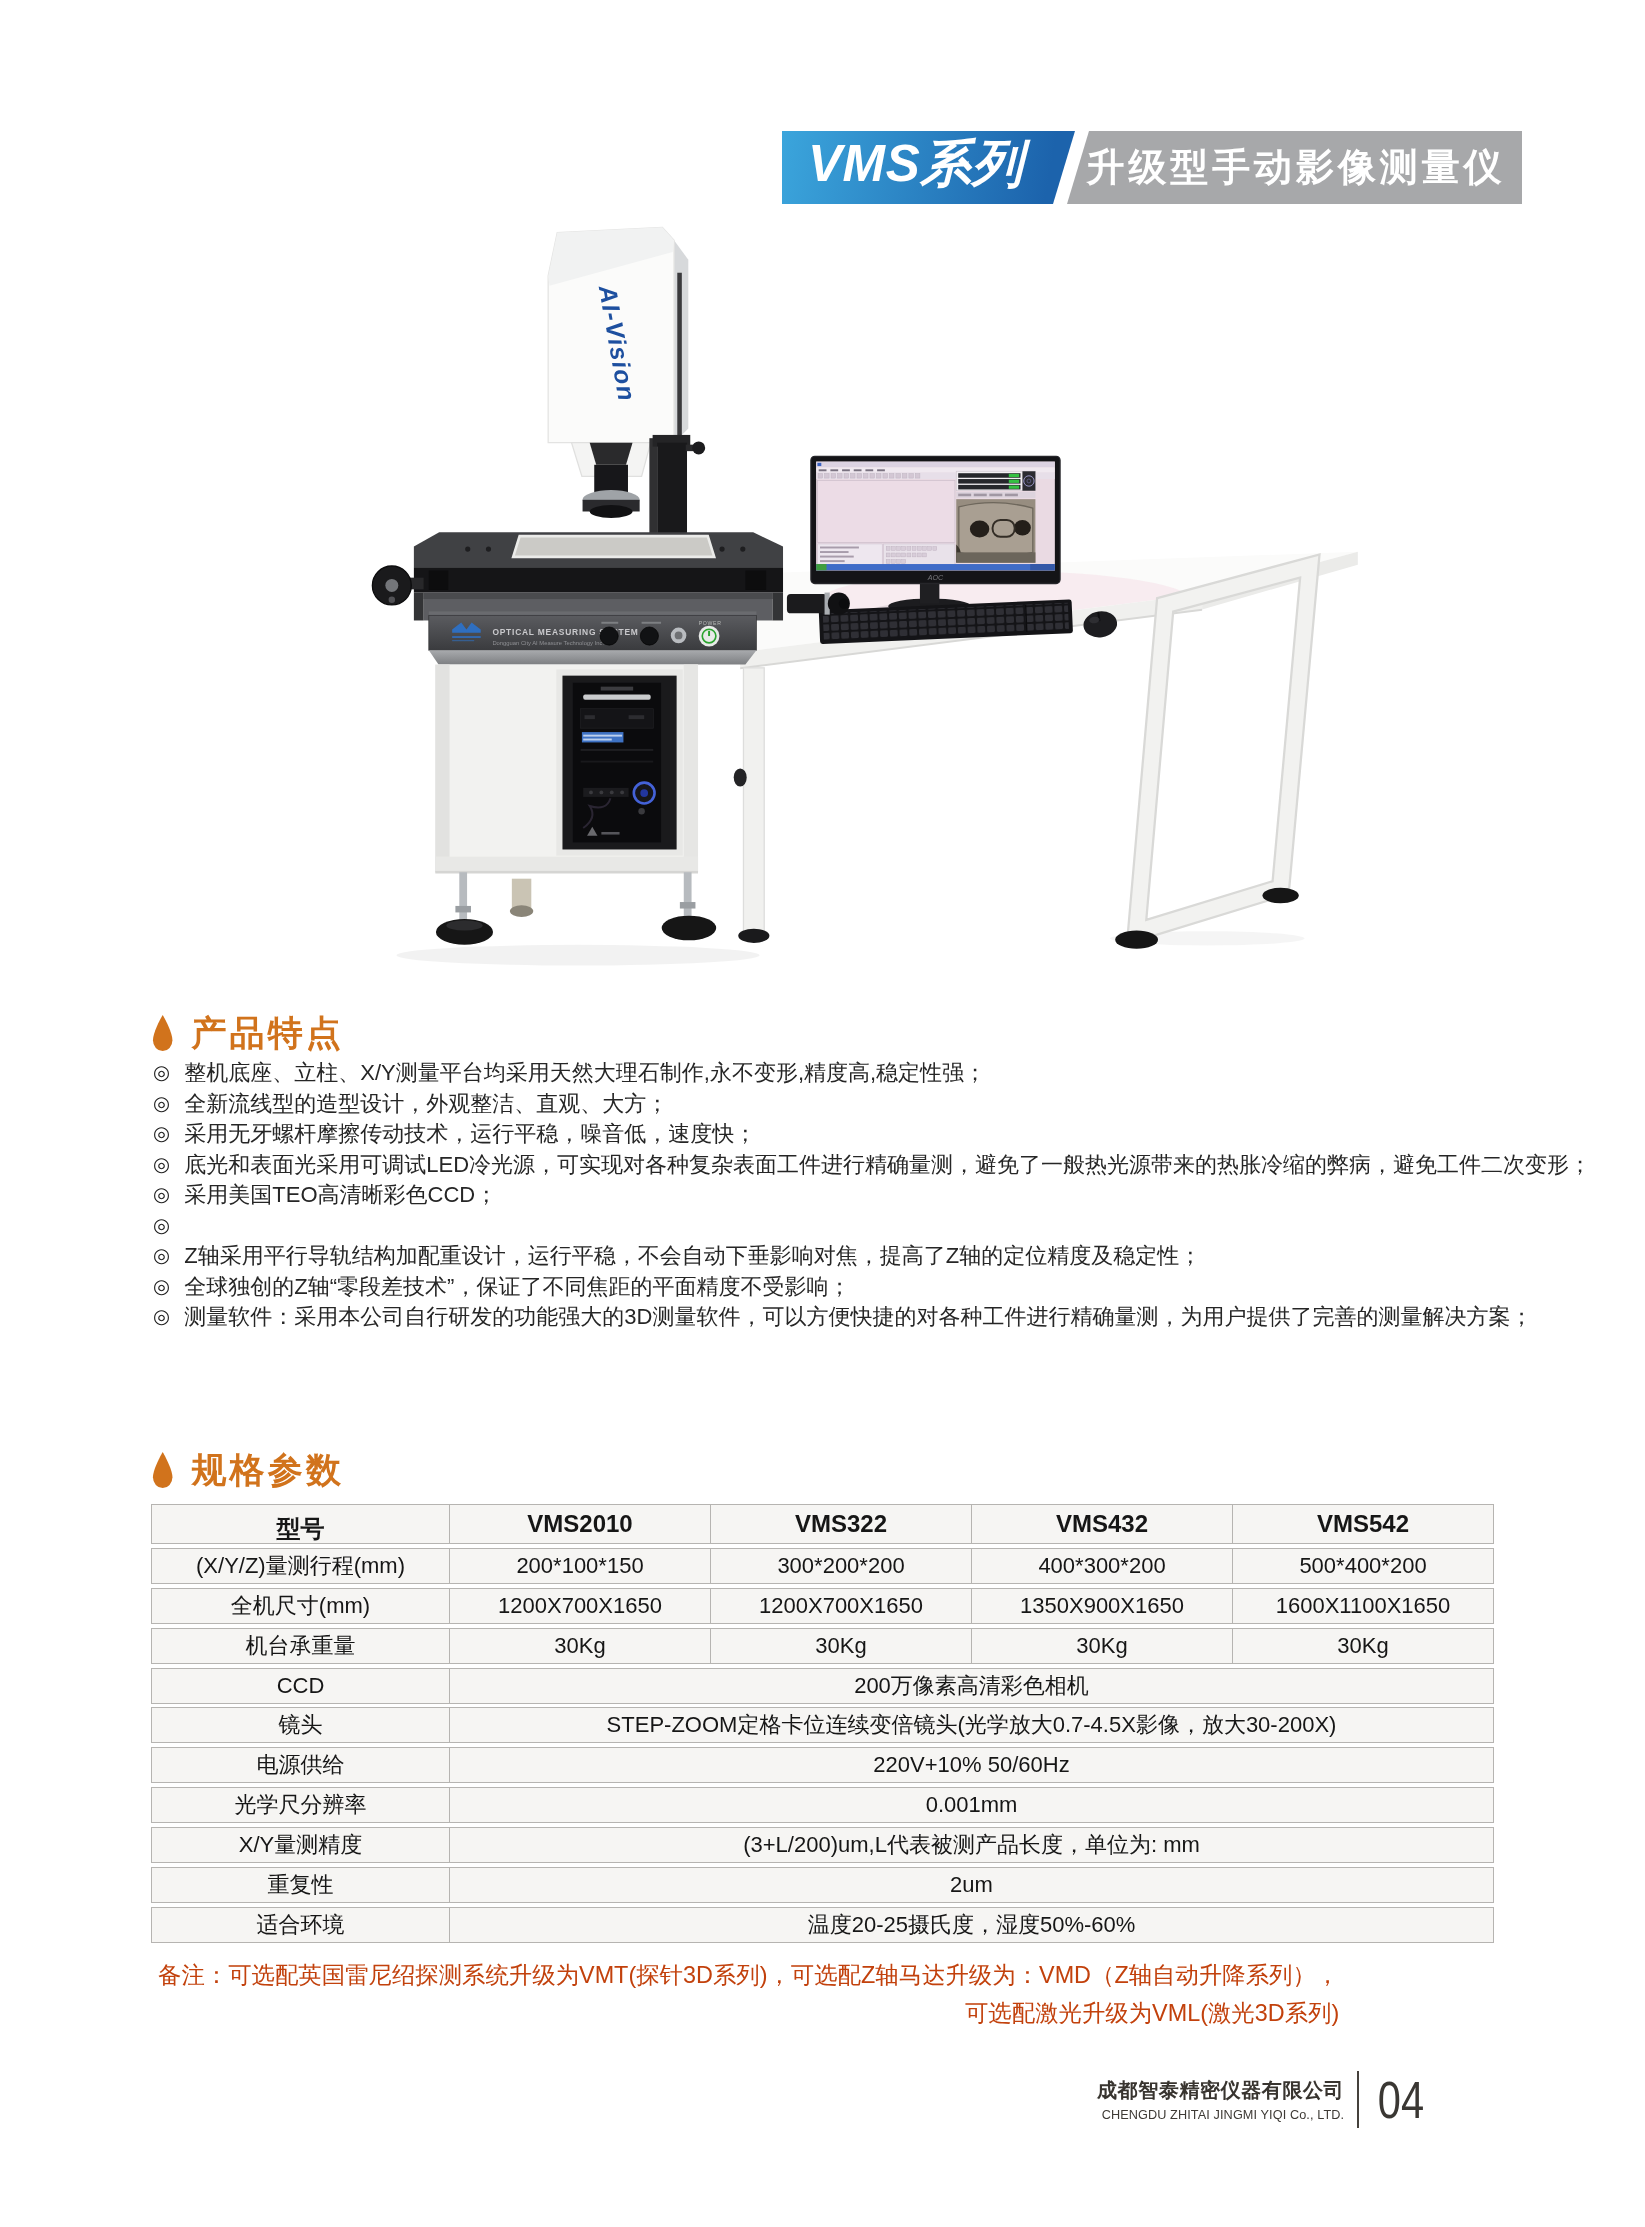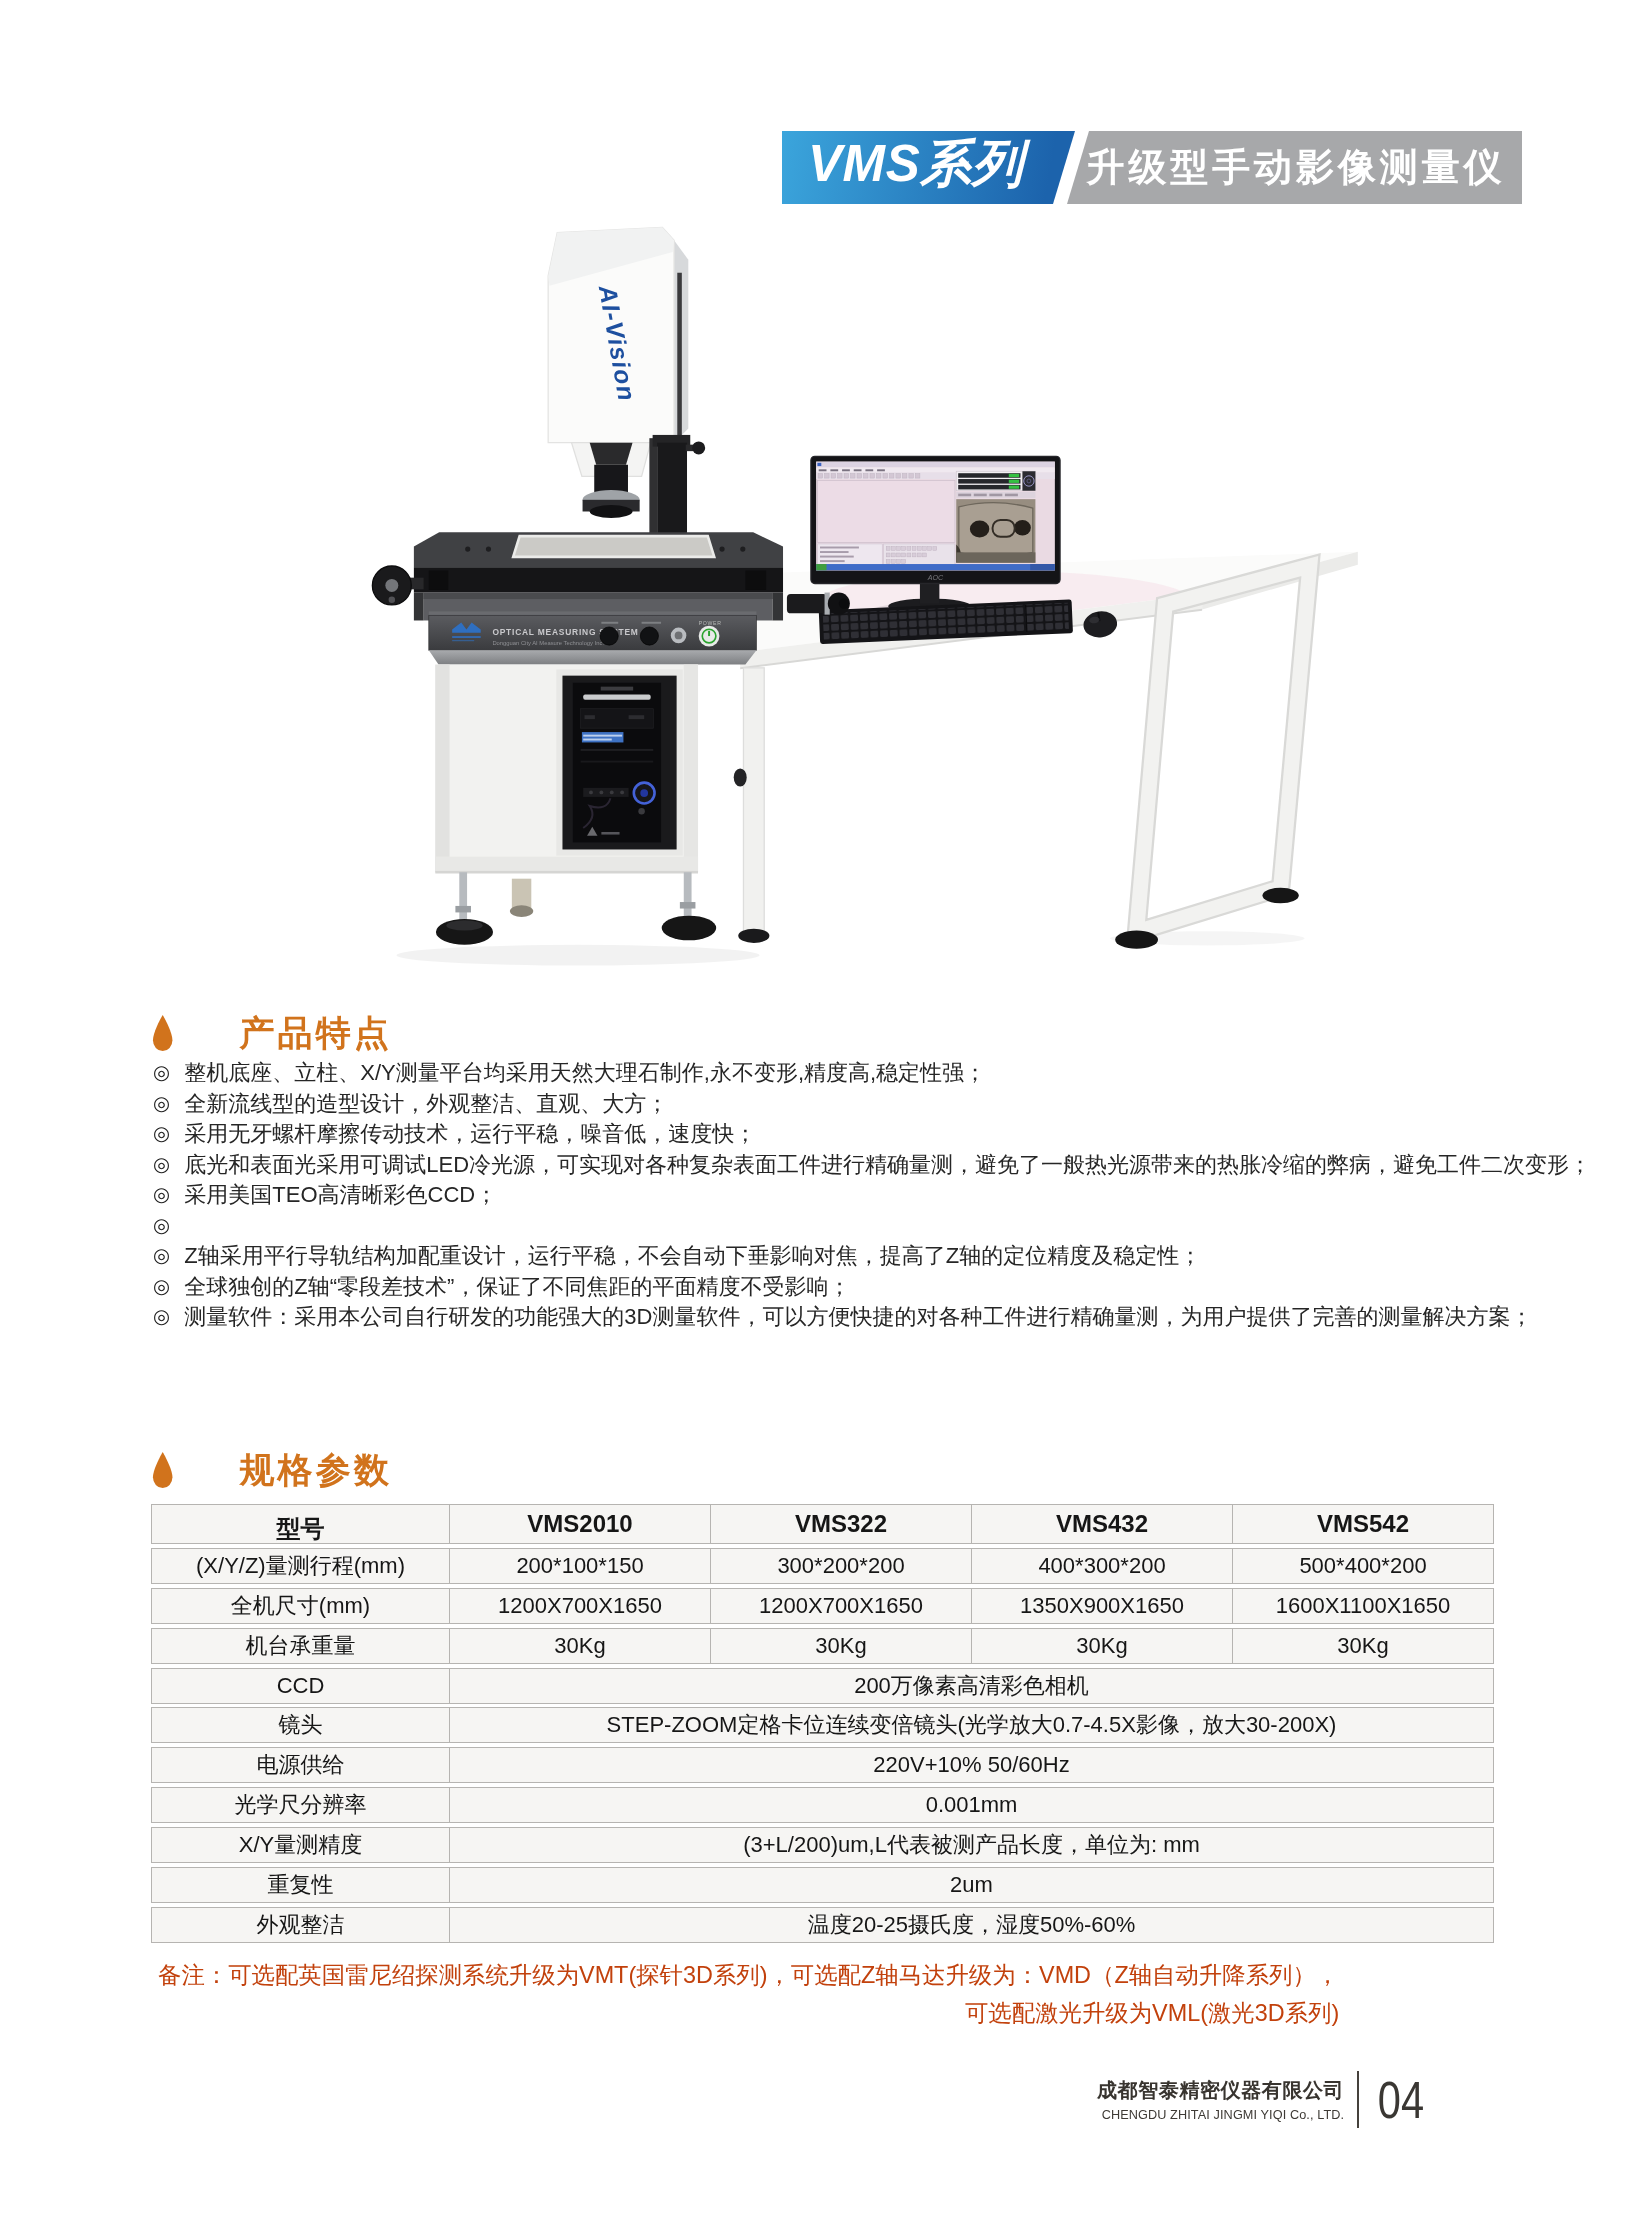--- a/index.html
+++ b/index.html
@@ -16,21 +16,21 @@
   .series-subtitle{position:absolute;left:1067px;top:131px;width:455px;height:73px;
     clip-path:polygon(22px 0,100% 0,100% 100%,0 100%);
     background:#a7a8aa;display:flex;align-items:center;justify-content:flex-start;box-sizing:border-box;padding-left:19.5px;}
   .series-subtitle-text{font-size:38px;color:#ffffff;letter-spacing:3.9px;font-weight:600;white-space:nowrap;}
 
   
   .photo{position:absolute;left:325px;top:214px;width:1051px;height:763px;}
   .photo svg{display:block;width:100%;height:100%;}
 
   
-  .section-head{position:absolute;display:flex;align-items:center;gap:48px;}
+  .section-head{position:absolute;display:flex;align-items:center;}
   #feat-head{left:151px;top:1010px;}
   #spec-head{left:151px;top:1447px;}
   .drop-icon{width:23.4px;height:39px;margin-right:17px;flex:none;}
   .section-title{font-size:35px;font-weight:bold;color:#d1731c;letter-spacing:3.2px;white-space:nowrap;}
 
   
   .features-list{position:absolute;left:153px;top:1061px;width:1493px;list-style:none;margin:0;padding:0;}
   .features-list li{display:flex;align-items:flex-start;margin-bottom:7.1px;font-size:22px;line-height:23.4px;color:#262626;}
   .bullet{flex:none;margin-right:14.3px;font-size:19.5px;line-height:23.4px;color:#1a1a1a;}
   .feat-text{white-space:nowrap;}
@@ -470,21 +470,21 @@
     </div>
     <div class="t-row">
       <div class="t-cell t-label">X/Y量测精度</div>
       <div class="t-cell t-val">(3+L/200)um,L代表被测产品长度，单位为: mm</div>
     </div>
     <div class="t-row">
       <div class="t-cell t-label">重复性</div>
       <div class="t-cell t-val">2um</div>
     </div>
     <div class="t-row">
-      <div class="t-cell t-label">外观整洁</div>
+      <div class="t-cell t-label">适合环境</div>
       <div class="t-cell t-val">温度20-25摄氏度，湿度50%-60%</div>
     </div>
   </div>
 
   <div class="notes">
     <div class="line1">备注：可选配英国雷尼绍探测系统升级为VMT(探针3D系列)，可选配Z轴马达升级为：VMD（Z轴自动升降系列），</div>
     <div class="line2">可选配激光升级为VML(激光3D系列)</div>
   </div>
 
   <div class="footer">

